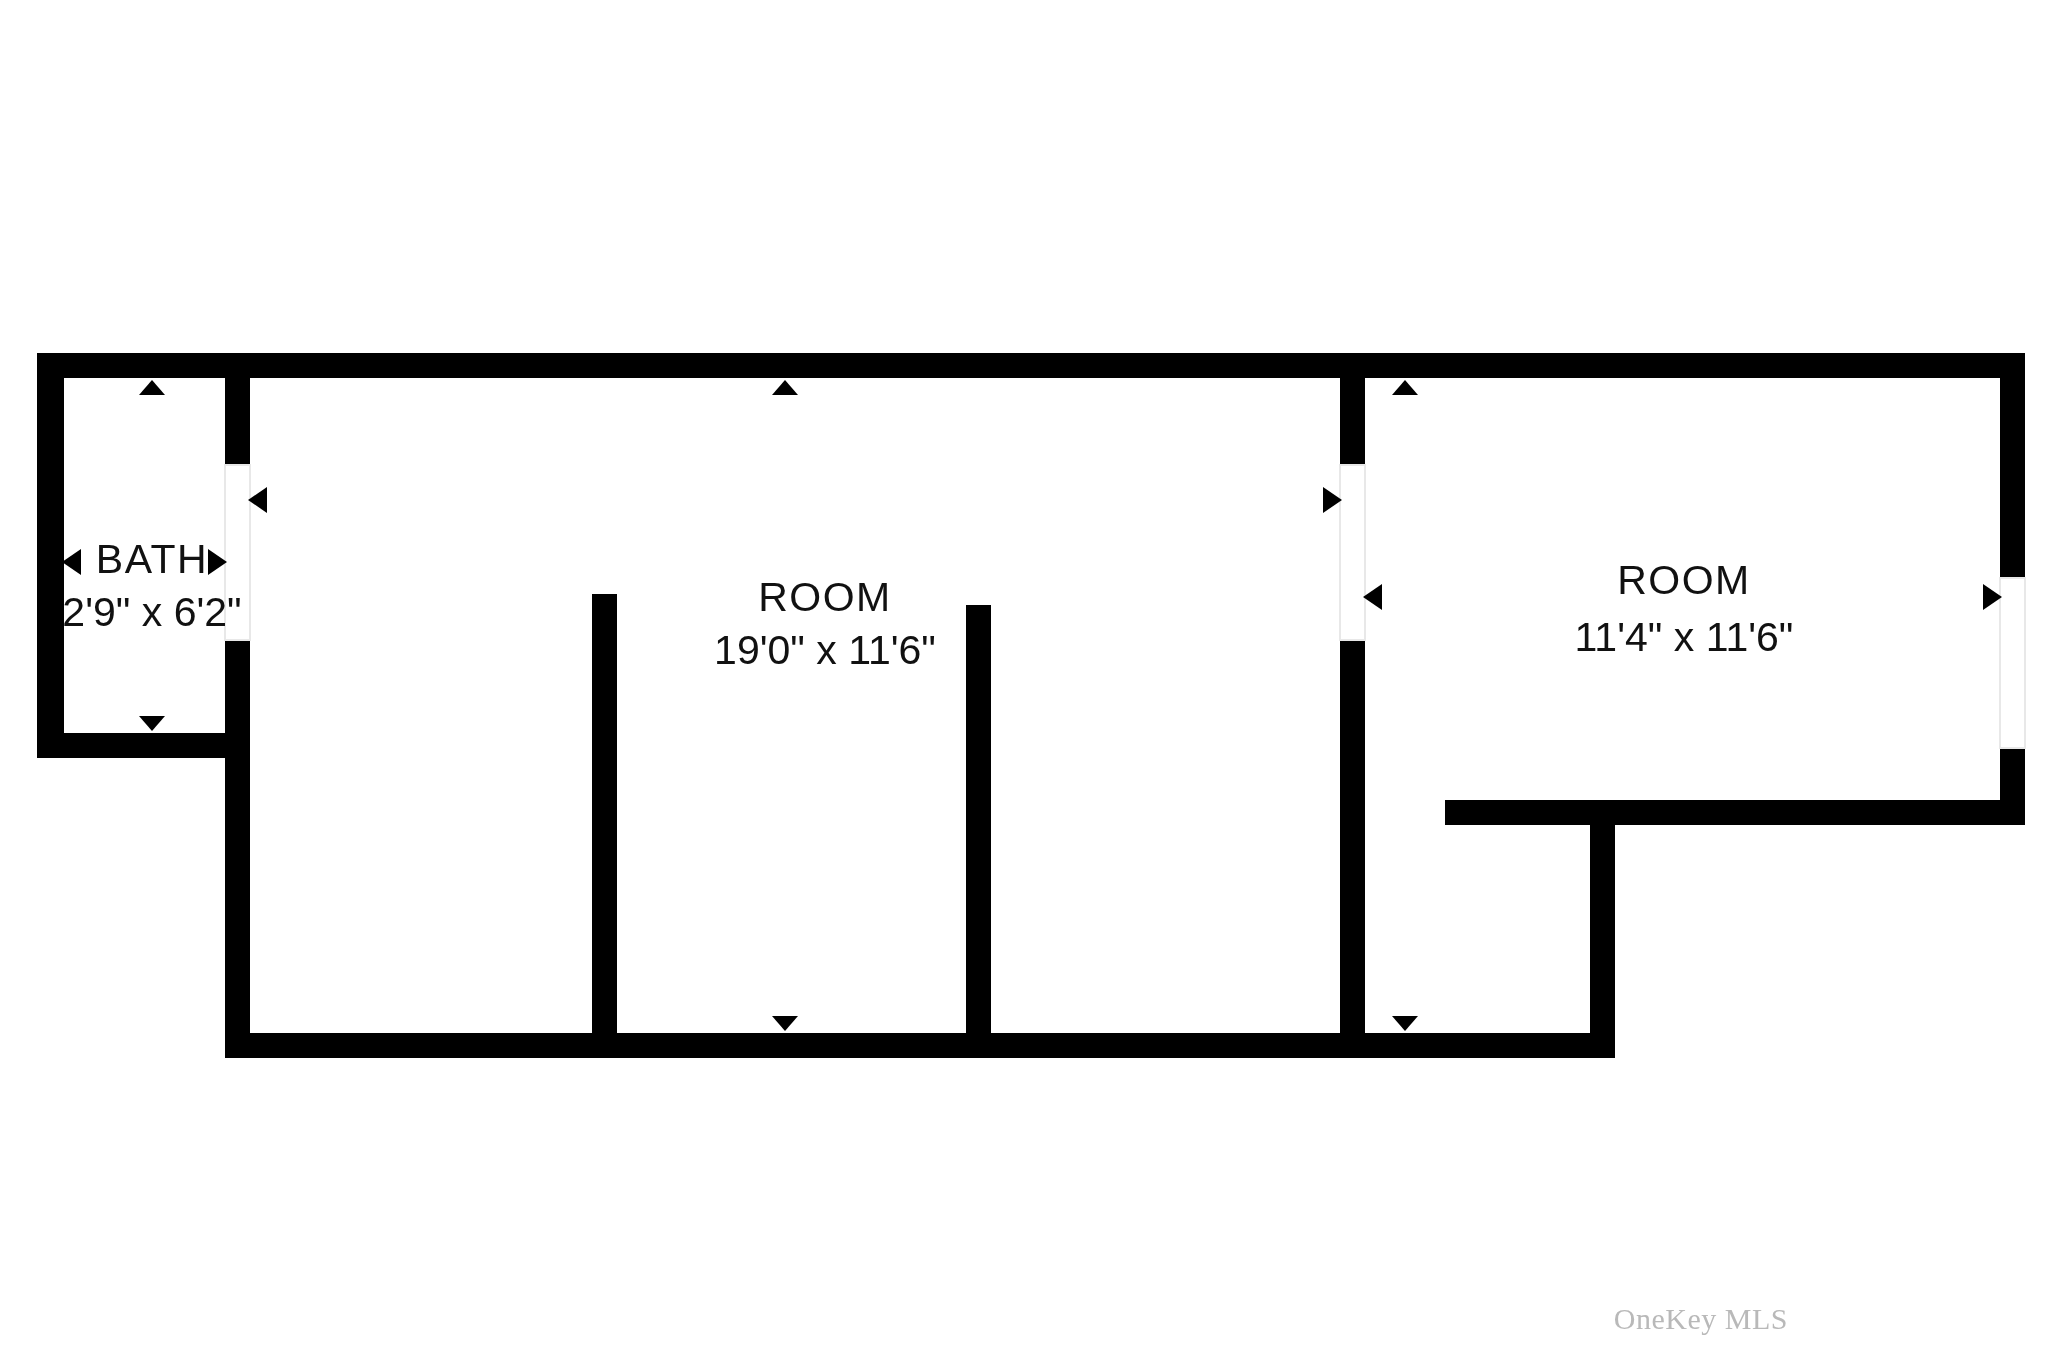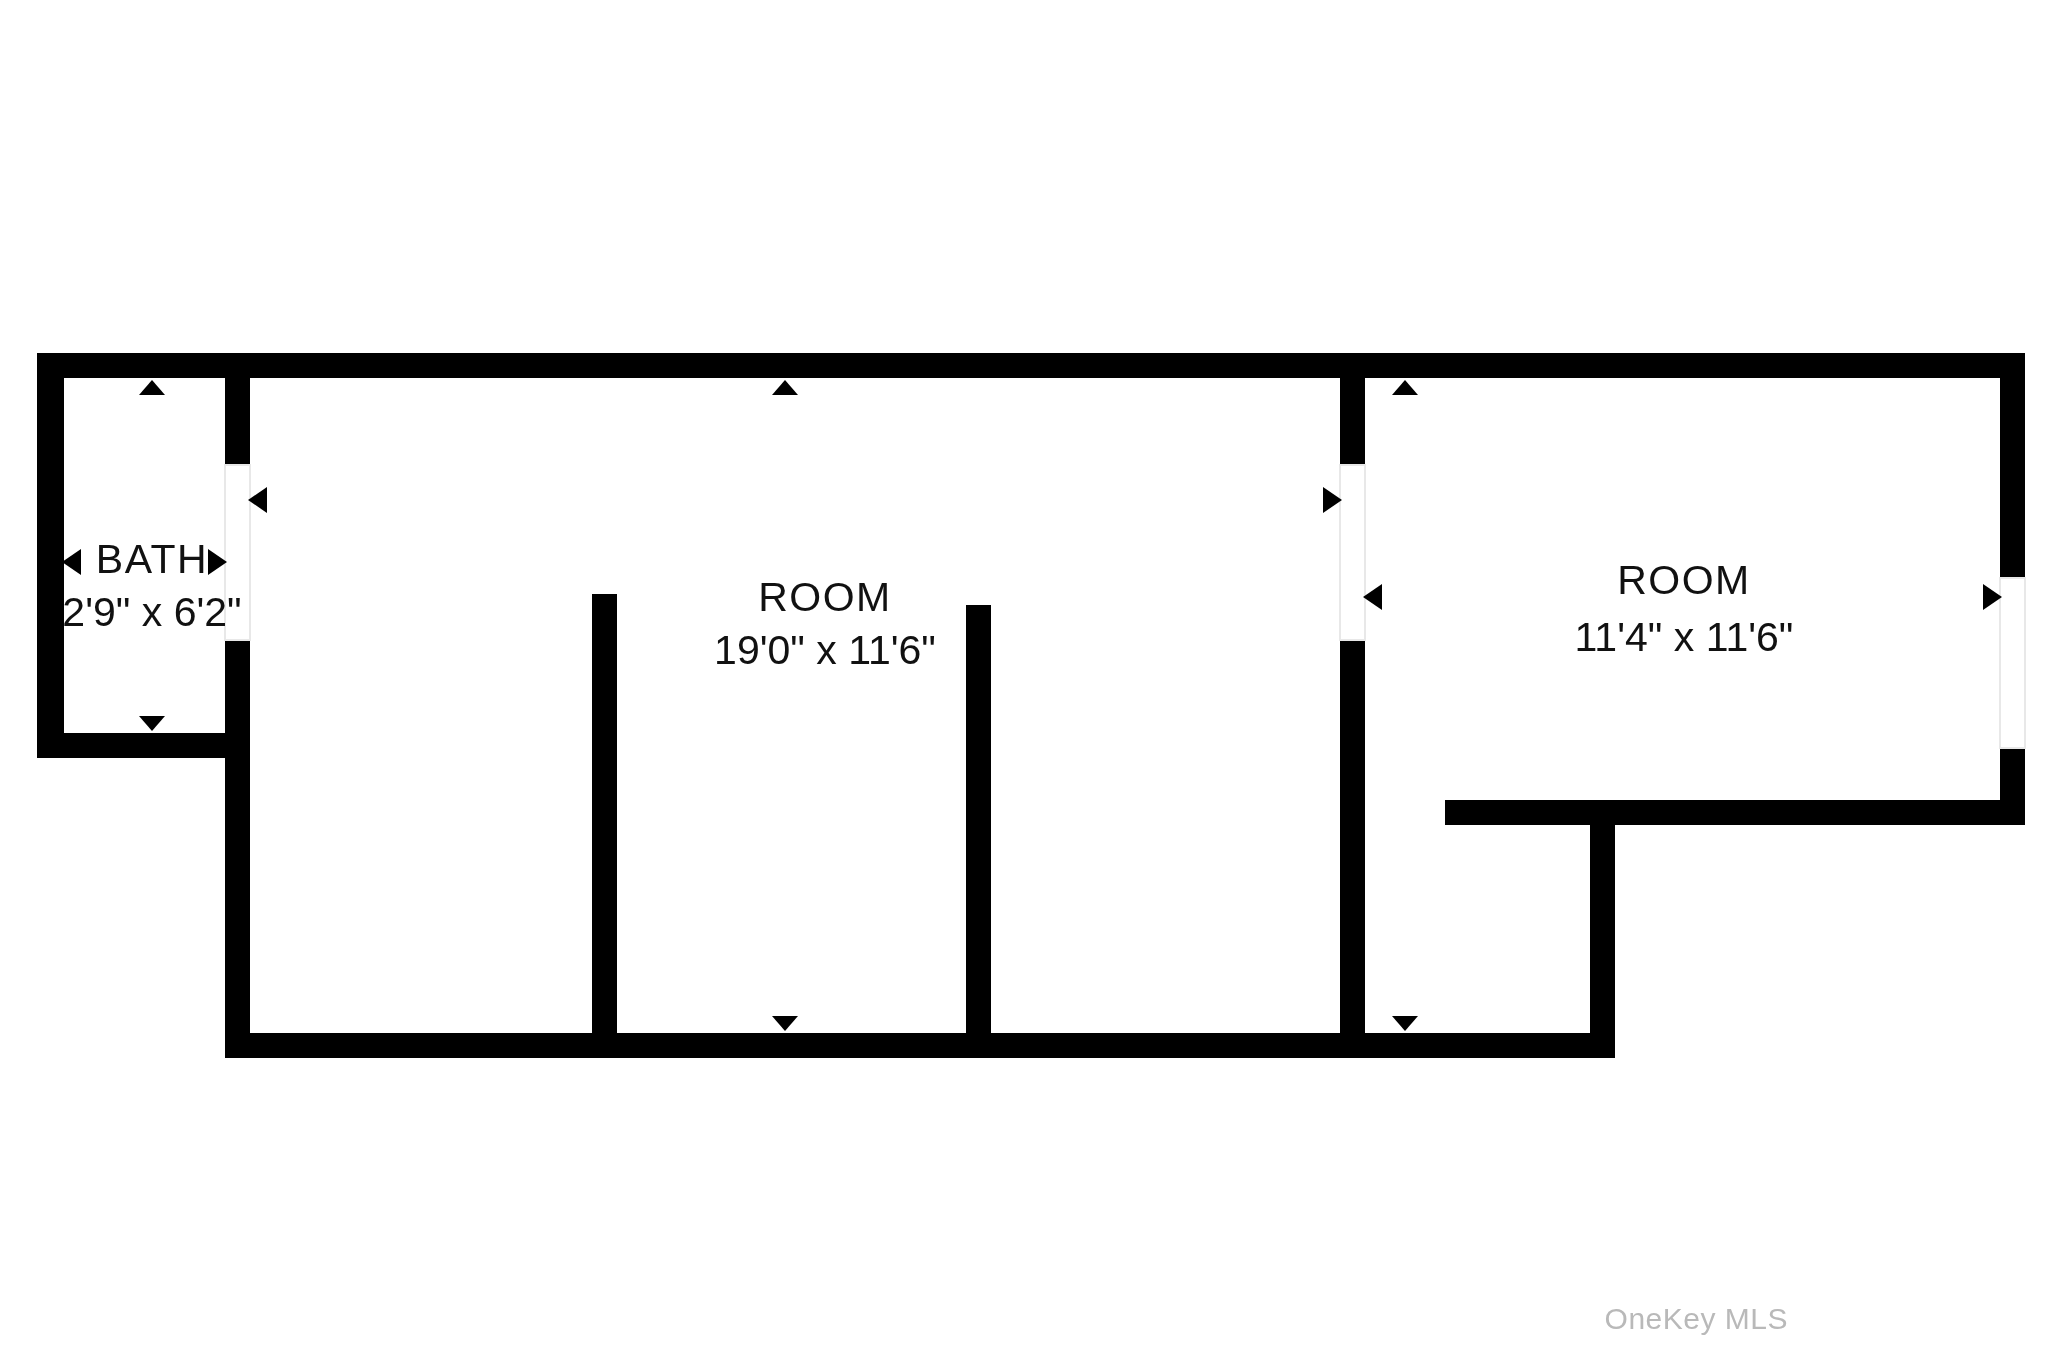--- a/index.html
+++ b/index.html
@@ -41,21 +41,21 @@
     font-family: "Liberation Sans", sans-serif;
     font-size: 41px;
     fill: #111111;
     text-anchor: middle;
     dominant-baseline: middle;
   }
   .watermark {
     position: absolute;
     right: 24px;
     bottom: 14px;
-    font-family: Liberation Sans, sans-serif;
+    font-family: Liberation Serif, serif;
     font-size: 30px;
     color: #b9b9b9;
     letter-spacing: 0.5px;
     user-select: none;
     white-space: nowrap;
   }
 </style>
 </head>
 <body>
 

